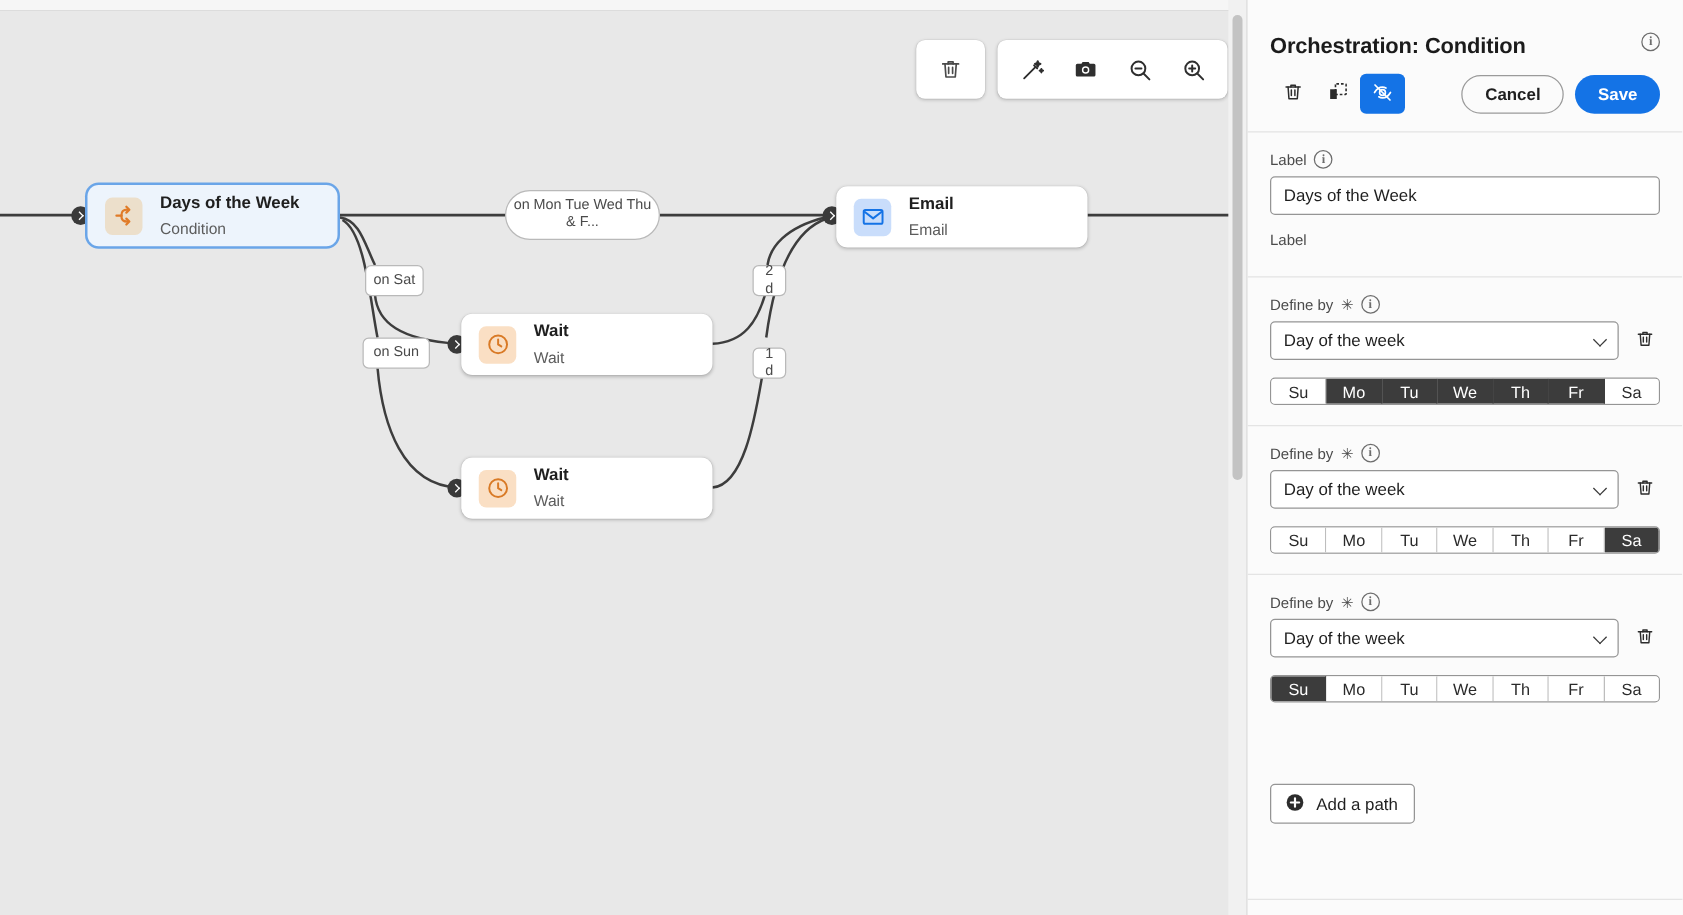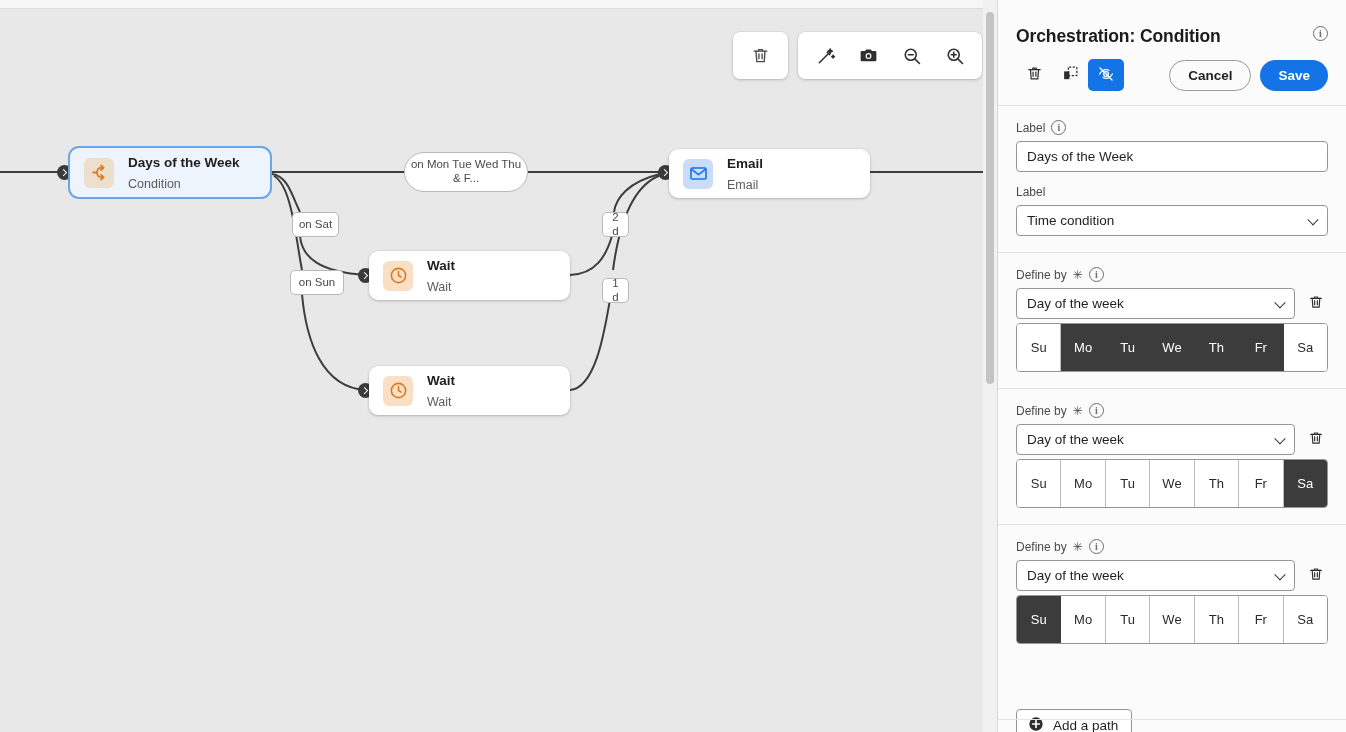--- a/index.html
+++ b/index.html
@@ -149,22 +149,22 @@
     transform: translateY(-65%) rotate(45deg); pointer-events: none;
   }
   .row { display: flex; align-items: center; gap: 9px; }
   .row .select-wrap { flex: 1 1 auto; }
   .trash-btn {
     width: 24px; height: 26px; border: none; background: transparent; cursor: pointer;
     display: flex; align-items: center; justify-content: center; color: #2c2c2c; flex: 0 0 auto;
   }
 
   .daybar {
-    display: flex; margin-top: 4px; border: 1.2px solid #959595; border-radius: 4px;
-    overflow: hidden; height: 49px;
+    display: flex; margin-top: 14px; border: 1.2px solid #959595; border-radius: 4px;
+    overflow: hidden; height: 22px;
   }
   .day {
     flex: 1 1 0; display: flex; align-items: center; justify-content: center;
     font-size: 13px; color: #2a2a2a; background: #ffffff; cursor: pointer;
     border-right: 1.2px solid #bdbdbd;
   }
   .day:last-child { border-right: none; }
   .day.on { background: #3c3c3c; color: #ffffff; border-right-color: #3c3c3c; }
   .day.on + .day { border-left: none; }
 
@@ -383,24 +383,20 @@
 
       <div class="section">
         <div class="field-label">
           <span>Label</span>
           <span class="info-i static">i</span>
         </div>
         <input class="text-input" type="text" value="Days of the Week" style="">
 
         <div class="field-label" style="margin-top:13px;">
           <span>Label</span>
-        </div>
-        <div class="select-wrap">
-          <div class="select-box">Time condition</div>
-          <span class="chev"></span>
         </div>
       </div>
 
       <div class="section">
         <div class="field-label">
           <span>Define by</span>
           <span class="req-star">✳</span>
           <span class="info-i static">i</span>
         </div>
         <div class="row">

